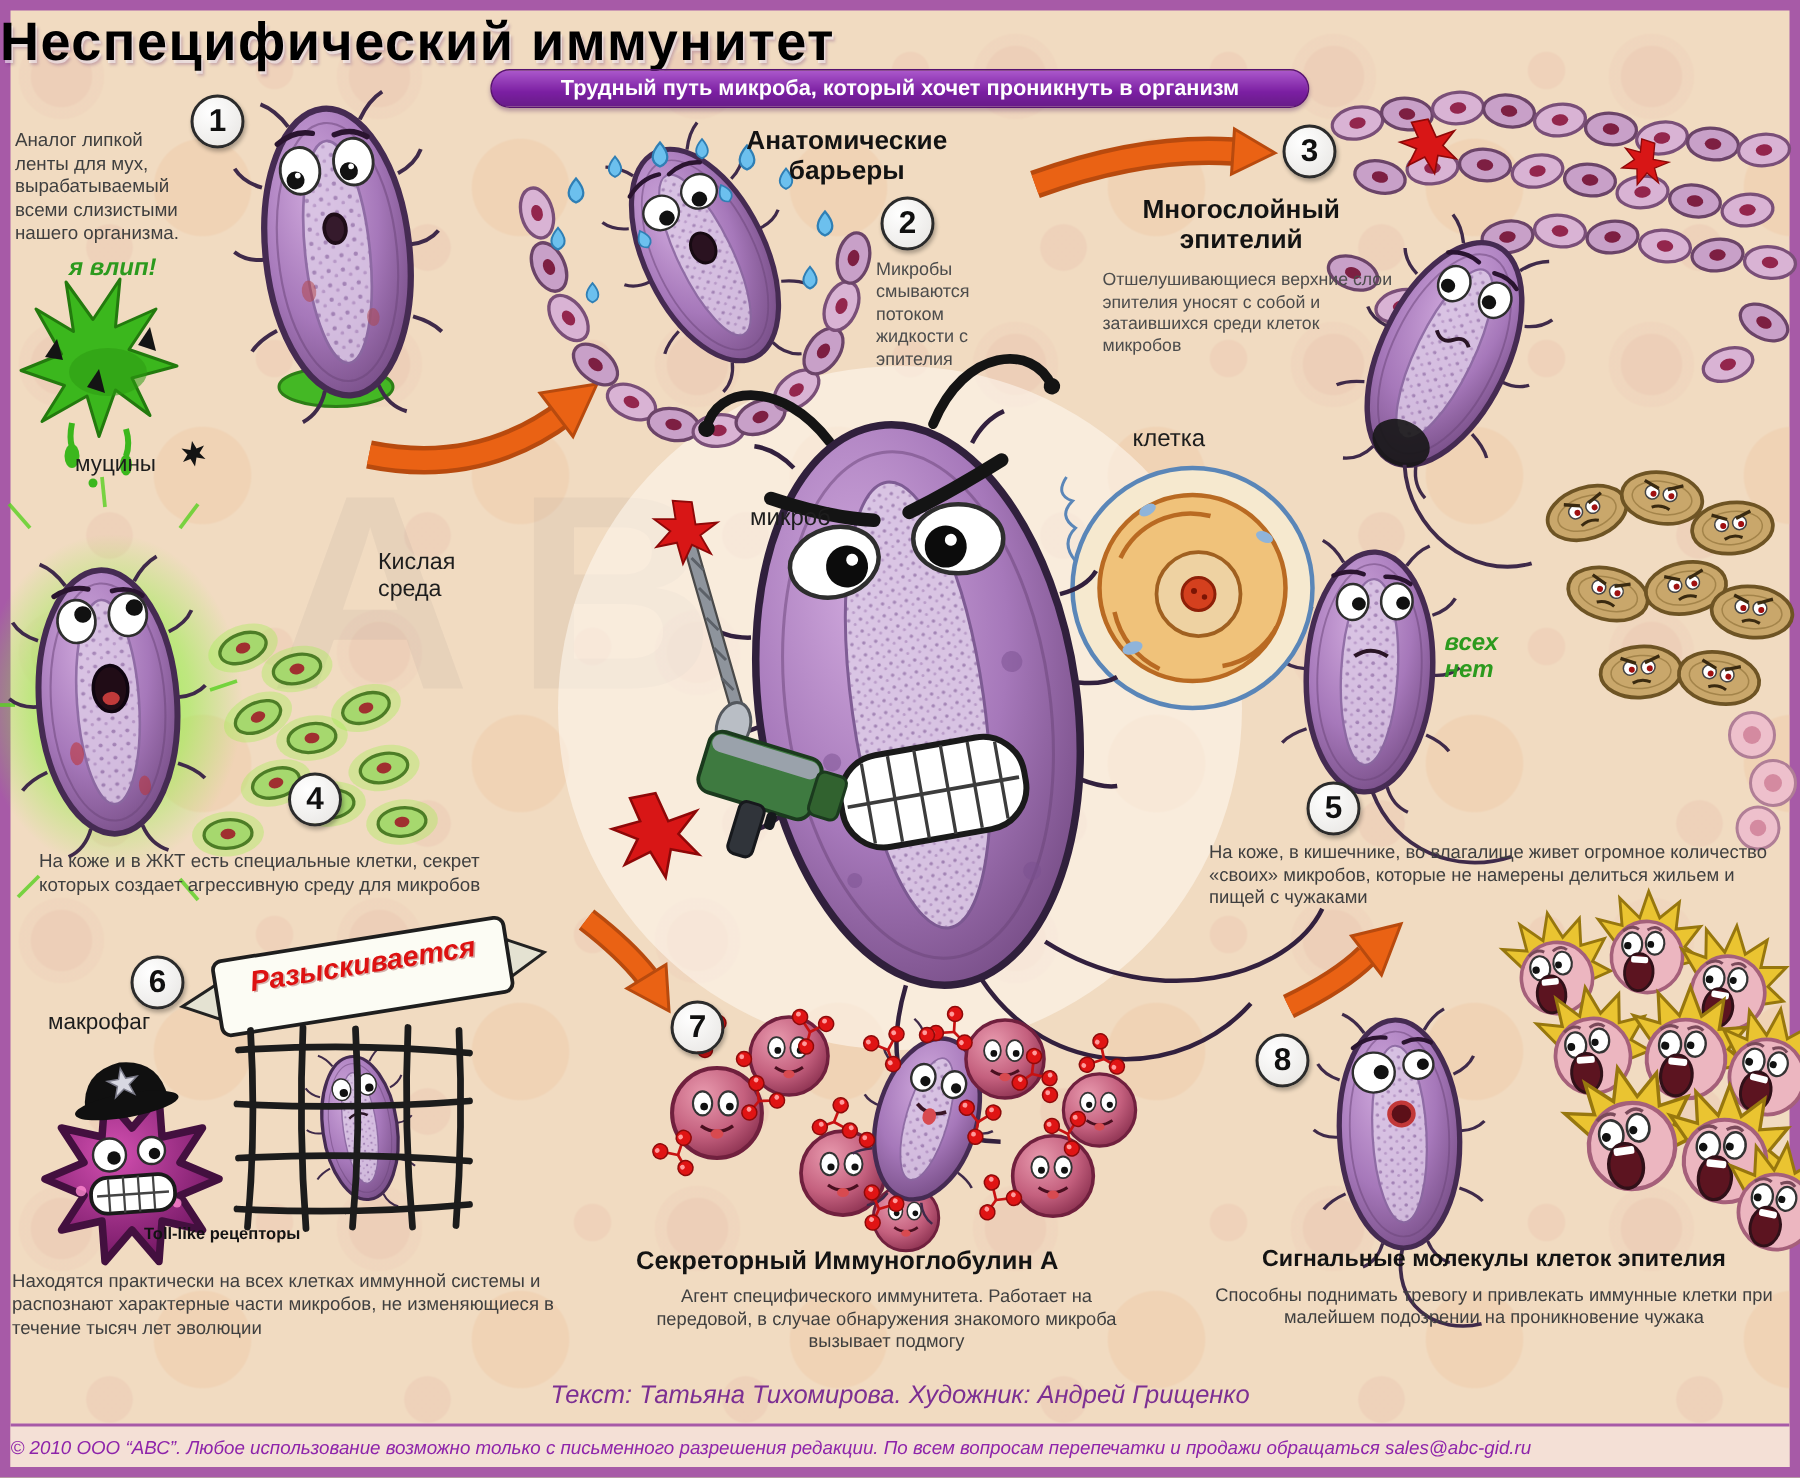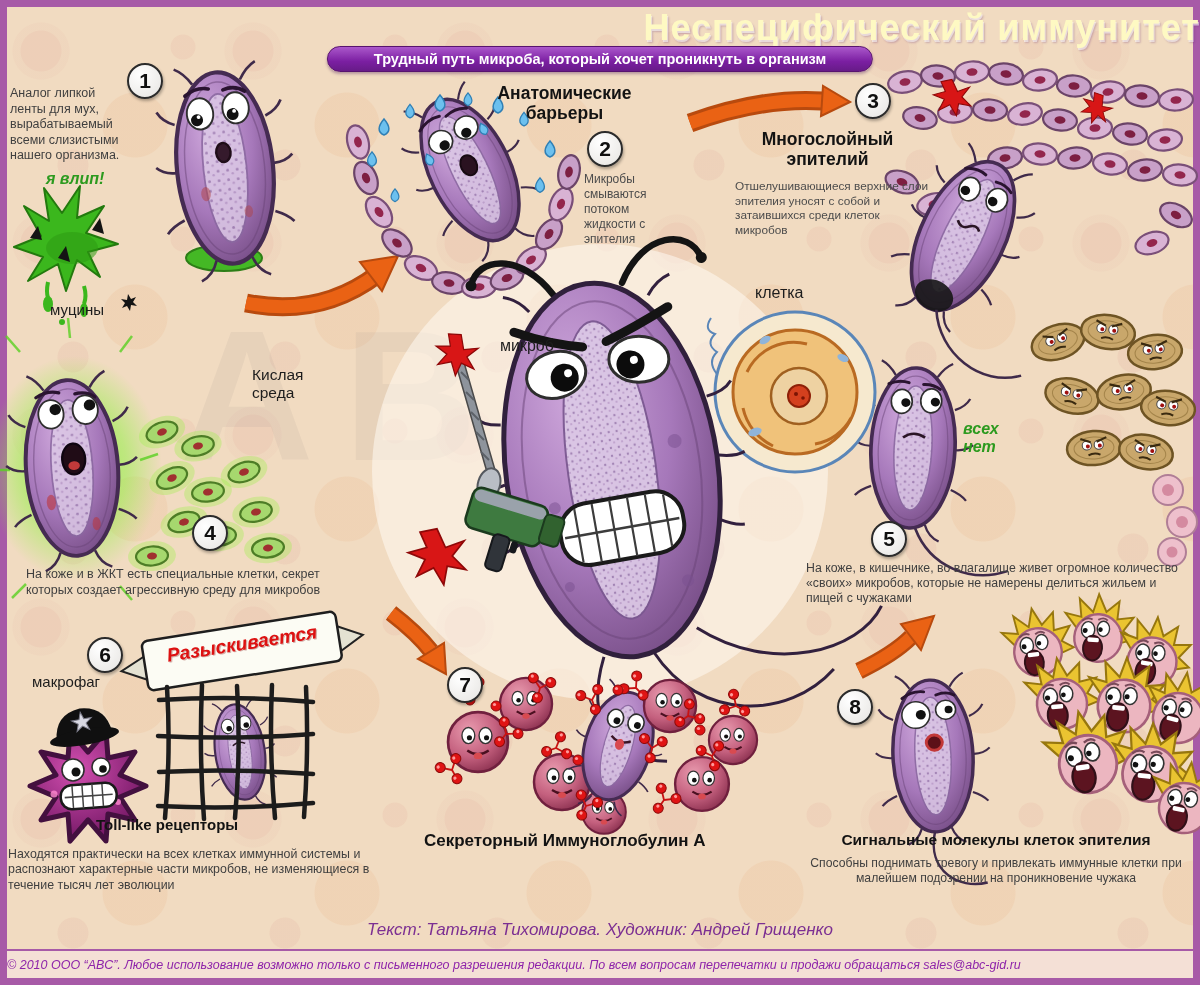--- a/index.html
+++ b/index.html
@@ -10,22 +10,22 @@
     background-color:#f1dbc1;
     background-image:
       radial-gradient(circle at 34px 44px, rgba(222,160,150,.20) 0 20px, rgba(222,160,150,.08) 21px 28px, transparent 29px),
       radial-gradient(circle at 128px 118px, rgba(238,198,162,.38) 0 32px, transparent 33px),
       radial-gradient(circle at 66px 158px, rgba(222,160,150,.16) 0 15px, transparent 16px),
       radial-gradient(circle at 176px 40px, rgba(230,178,160,.22) 0 12px, transparent 13px);
     background-size:212px 192px;
   }
   .art { position:absolute; left:0; top:0; }
   .abs { position:absolute; }
-  .title { top:7px; left:0; width:100%; text-align:right; font-size:36px; font-weight:bold;
-           color:#fef9c3; letter-spacing:1px; text-shadow:1px 2px 0 rgba(255,255,255,.55), 2px 3px 2px rgba(90,30,110,.25); }
+  .title { top:7px; left:0; width:100%; text-align:left; font-size:36px; font-weight:bold;
+           color:#000000; letter-spacing:1px; text-shadow:1px 2px 0 rgba(255,255,255,.55), 2px 3px 2px rgba(90,30,110,.25); }
   .banner { top:46px; left:50%; transform:translateX(-50%); white-space:nowrap;
             background:linear-gradient(#ab58cb, #7b1fa2 60%, #671b88); color:#fff; font-weight:bold;
             font-size:14.5px; padding:4px 46px; border-radius:15px; border:1px solid #58136f;
             box-shadow:0 2px 3px rgba(70,20,90,.35);text-align:center; }
   .watermark { left:180px; top:290px; font-size:185px; font-weight:bold; color:rgba(170,158,150,.14);
                letter-spacing:30px; }
   .nc { width:36px; height:36px; border-radius:50%; background:radial-gradient(circle at 35% 30%, #ffffff, #e6e4e1);
         border:2px solid #2b2b2b; color:#101010; font-size:21px; font-weight:bold;
         display:flex; align-items:center; justify-content:center; box-shadow:1px 2px 3px rgba(0,0,0,.3); }
   .txt { font-size:12.5px; line-height:1.24; color:#3f3f3f; }
@@ -564,24 +564,25 @@
   <div class="abs txt" style="left:26px; top:567px; width:318px;">На коже и в ЖКТ есть специальные клетки, секрет которых создает агрессивную среду для микробов</div>
 
   <div class="abs green-note" style="left:963px; top:420px; width:70px;">всех нет</div>
   <div class="abs txt" style="left:806px; top:561px; width:390px; font-size:12.3px;">На коже, в кишечнике, во влагалище живет огромное количество «своих» микробов, которые не намерены делиться жильем и пищей с чужаками</div>
 
   <div class="abs plain" style="left:500px; top:337px; font-size:16px;">микроб</div>
   <div class="abs plain" style="left:755px; top:284px; font-size:16px;">клетка</div>
 
   <div class="abs plain" style="left:32px; top:673px; font-size:15px;">макрофаг</div>
   <div class="abs wanted" style="left:153px; top:633px; width:178px;">Разыскивается</div>
-  <div class="abs hd" style="left:96px; top:817px; width:230px; font-size:15px;">Toll-like рецепторы</div>
+  <div class="abs hd" style="left:96px; top:817px; width:230px; font-size:11px;">Toll-like рецепторы</div>
   <div class="abs txt" style="left:8px; top:847px; width:396px; font-size:12.4px;">Находятся практически на всех клетках иммунной системы и распознают характерные части микробов, не изменяющиеся в течение тысяч лет эволюции</div>
 
   <div class="abs hd" style="left:424px; top:831px; width:334px; font-size:17px;">Секреторный Иммуноглобулин А</div>
+  <div class="abs txt" style="left:424px; top:857px; width:334px; text-align:center; font-size:12.2px;">Агент специфического иммунитета. Работает на передовой, в случае обнаружения знакомого микроба вызывает подмогу</div>
 
   <div class="abs hd" style="left:798px; top:831px; width:396px; text-align:center; font-size:15.5px;">Сигнальные молекулы клеток эпителия</div>
   <div class="abs txt" style="left:798px; top:856px; width:396px; text-align:center; font-size:12.2px;">Способны поднимать тревогу и привлекать иммунные клетки при малейшем подозрении на проникновение чужака</div>
 
   <div class="abs credits">Текст: Татьяна Тихомирова. Художник: Андрей Грищенко</div>
   <div class="abs bottombar">
     <span class="copyright">© 2010 ООО “АВС”. Любое использование возможно только с письменного разрешения редакции. По всем вопросам перепечатки и продажи обращаться sales@abc-gid.ru</span>
   </div>
 </div>
 

